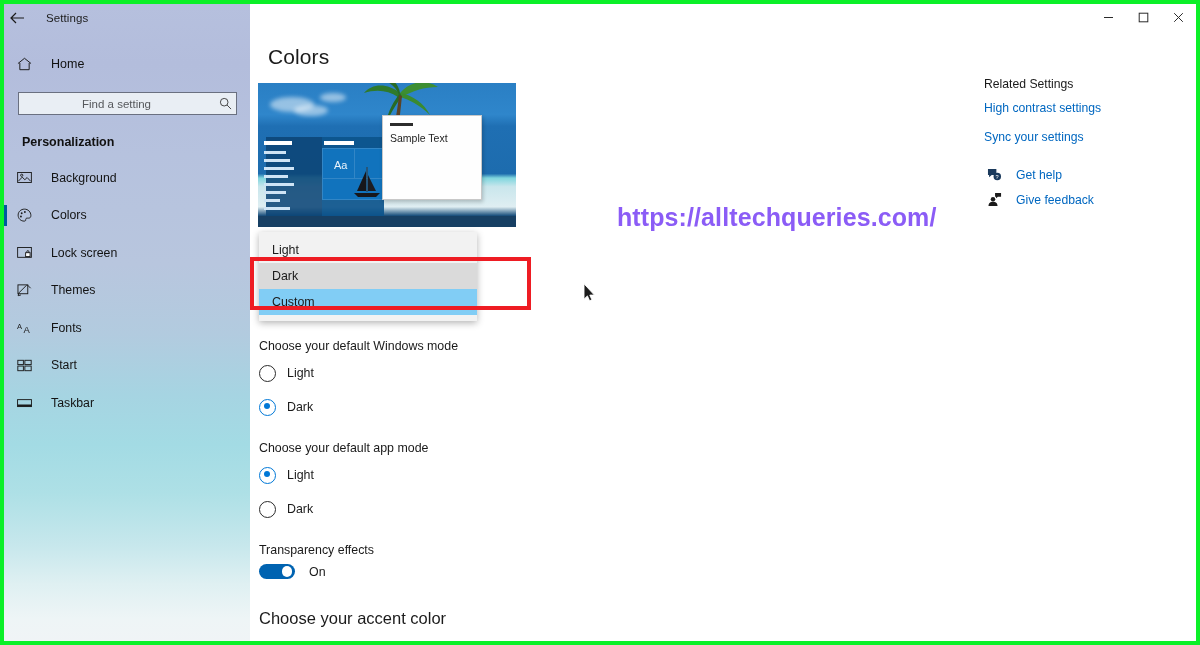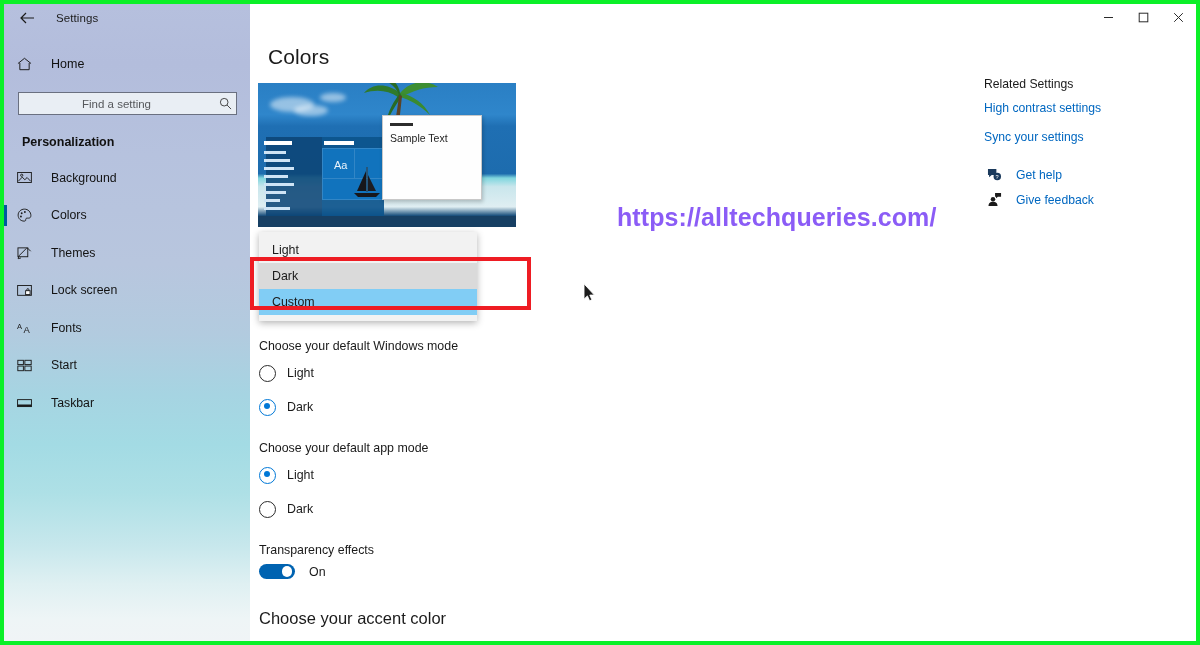--- a/index.html
+++ b/index.html
@@ -55,21 +55,20 @@
         #c6e7ec 540px,
         #dff0f2 580px,
         #eef5f6 615px,
         #f0f4f6 637px);
     overflow: hidden;
   }
   .sb-titlebar {
     height: 28px;
     display: flex;
     align-items: center;
-    padding-left: 10px;
     box-sizing: border-box;
   }
   .back-btn {
     width: 26px; height: 24px;
     display: flex; align-items: center; justify-content: center;
     color: #1b1b1b;
     font-size: 14px;
     line-height: 1;
     cursor: default;
   }
@@ -464,37 +463,37 @@
             <circle cx="5" cy="5.6" r="1" fill="#1b1b1b"></circle>
             <circle cx="8.4" cy="4.3" r="1" fill="#1b1b1b"></circle>
             <circle cx="4.2" cy="9.1" r="1" fill="#1b1b1b"></circle>
           </svg>
         </span>
         <span class="lbl">Colors</span>
       </div>
 
       <div class="sb-item">
         <span class="ico">
-          <svg width="15" height="14" viewBox="0 0 16 15" aria-hidden="true">
-            <rect x="1" y="2" width="10.5" height="9.5" fill="none" stroke="#1b1b1b" stroke-width="1"></rect>
-            <path d="M11 2 L14.6 5.6 M4.2 12.8 L1.2 13.6 L2 10.6 L10.2 2.4" fill="none" stroke="#1b1b1b" stroke-width="1"></path>
-          </svg>
-        </span>
-        <span class="lbl">Themes</span>
-      </div>
-
-      <div class="sb-item">
-        <span class="ico">
           <svg width="15" height="13" viewBox="0 0 16 14" aria-hidden="true">
             <rect x="0.6" y="1.6" width="14.8" height="10.6" fill="none" stroke="#1b1b1b" stroke-width="1"></rect>
             <rect x="9.2" y="7.2" width="4.8" height="4.2" fill="#ffffff" stroke="#1b1b1b" stroke-width="1"></rect>
             <path d="M10.5 7.2 V6.1 a1.1 1.1 0 0 1 2.2 0 V7.2" fill="none" stroke="#1b1b1b" stroke-width="1"></path>
           </svg>
         </span>
         <span class="lbl">Lock screen</span>
+      </div>
+
+      <div class="sb-item">
+        <span class="ico">
+          <svg width="15" height="14" viewBox="0 0 16 15" aria-hidden="true">
+            <rect x="1" y="2" width="10.5" height="9.5" fill="none" stroke="#1b1b1b" stroke-width="1"></rect>
+            <path d="M11 2 L14.6 5.6 M4.2 12.8 L1.2 13.6 L2 10.6 L10.2 2.4" fill="none" stroke="#1b1b1b" stroke-width="1"></path>
+          </svg>
+        </span>
+        <span class="lbl">Themes</span>
       </div>
 
       <div class="sb-item">
         <span class="ico">
           <svg width="17" height="14" viewBox="0 0 18 14" aria-hidden="true">
             <text x="0" y="8" font-family="Liberation Sans, sans-serif" font-size="8" fill="#1b1b1b">A</text>
             <text x="7" y="12" font-family="Liberation Sans, sans-serif" font-size="10" fill="#1b1b1b">A</text>
           </svg>
         </span>
         <span class="lbl">Fonts</span>

